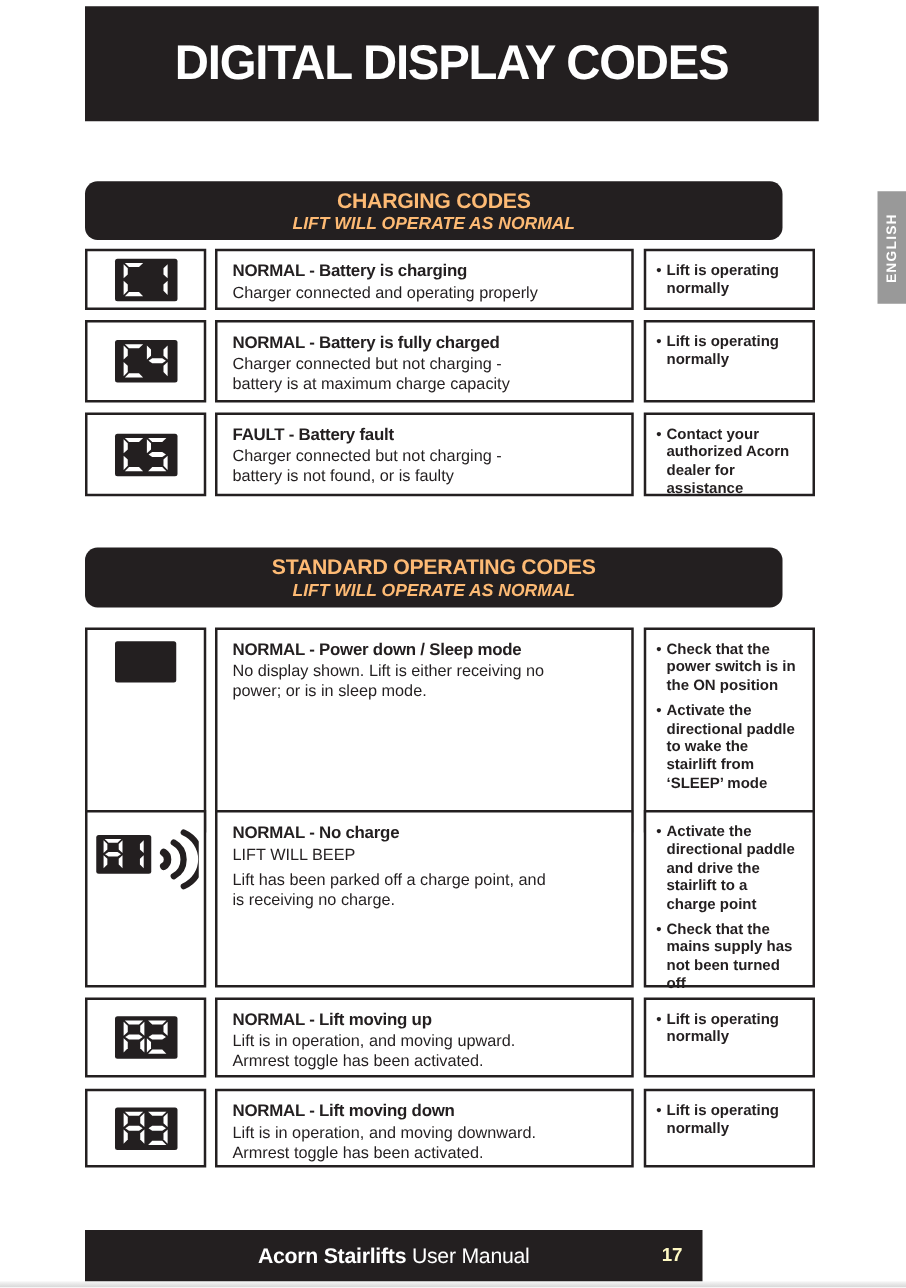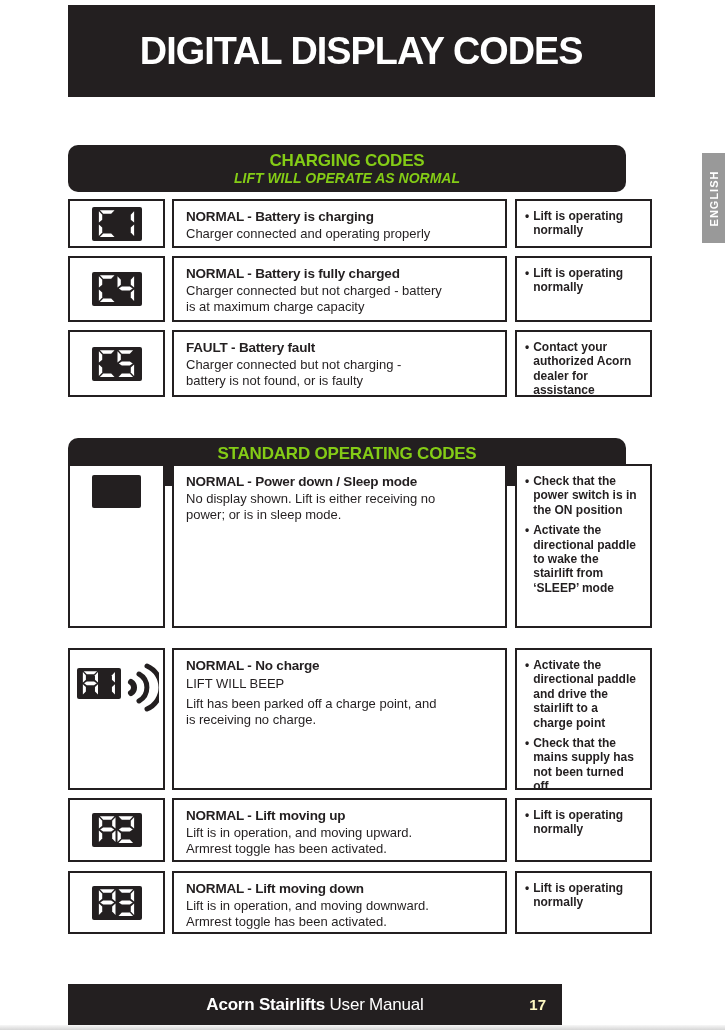--- a/index.html
+++ b/index.html
@@ -27,21 +27,21 @@
   .lang-tab-text{
     position:absolute;width:90px;height:23px;left:-33.5px;top:33.5px;
     transform:rotate(-90deg);text-align:center;line-height:23px;
     color:#fff;font-size:11px;font-weight:bold;letter-spacing:1px;
   }
 
   
   .section-header{
     left:68px;width:558px;background:#231f20;border-radius:10px;
     display:flex;flex-direction:column;align-items:center;justify-content:center;
-    color:#84cc16;
+    color:#fdba74;
   }
   .sh-title{font-size:17px;font-weight:bold;letter-spacing:-.2px;line-height:1.15;}
   .sh-subtitle{font-size:14px;font-weight:bold;font-style:italic;line-height:1.15;}
 
   
   .row{left:68px;display:flex;align-items:stretch;}
   .cell{
     background:#fff;border:2px solid #231f20;border-radius:0;box-sizing:border-box;
   }
   .code-cell{
@@ -153,21 +153,21 @@
             <polygon points="25.5,1.5 25.5,18.5 20.5,14 20.5,6.5"></polygon>
             <polygon points="25.5,21.5 25.5,38.5 20.5,33.5 20.5,26"></polygon>
             <polygon points="0.5,1.5 5.5,6.5 5.5,14 0.5,18.5"></polygon>
             <polygon points="2.5,20 7,17 19,17 23.5,20 19,23 7,23"></polygon>
           </g>
         </svg>
       </span>
   </div>
   <div class="cell desc-cell">
     <div class="desc-heading">NORMAL - Battery is fully charged</div>
-    <div class="desc-body">Charger connected but not charged - battery is at maximum charge capacity</div>
+    <div class="desc-body">Charger connected but not charging - battery is at maximum charge capacity</div>
   </div>
   <div class="cell action-cell">
     <div class="bullet">
         <span>Lift is operating normally</span>
       </div>
   </div>
 </div>
 
 <div class="abs row" style="top:330px;height:67px">
   <div class="cell code-cell">
@@ -198,21 +198,21 @@
         <span>Contact your authorized Acorn dealer for assistance</span>
       </div>
   </div>
 </div>
 
 <div class="abs section-header" style="top:438px;height:48px">
   <div class="sh-title">STANDARD OPERATING CODES</div>
   <div class="sh-subtitle">LIFT WILL OPERATE AS NORMAL</div>
 </div>
 
-<div class="abs row" style="top:464px;height:164px">
+<div class="abs row" style="top:502px;height:164px">
   <div class="cell code-cell code-cell--top">
     <span class="display display--blank"></span>
   </div>
   <div class="cell desc-cell">
     <div class="desc-heading">NORMAL - Power down / Sleep mode</div>
     <div class="desc-body">No display shown. Lift is either receiving no power; or is in sleep mode.</div>
   </div>
   <div class="cell action-cell">
     <div class="bullet">
         <span>Check that the power switch is in the ON position</span>

